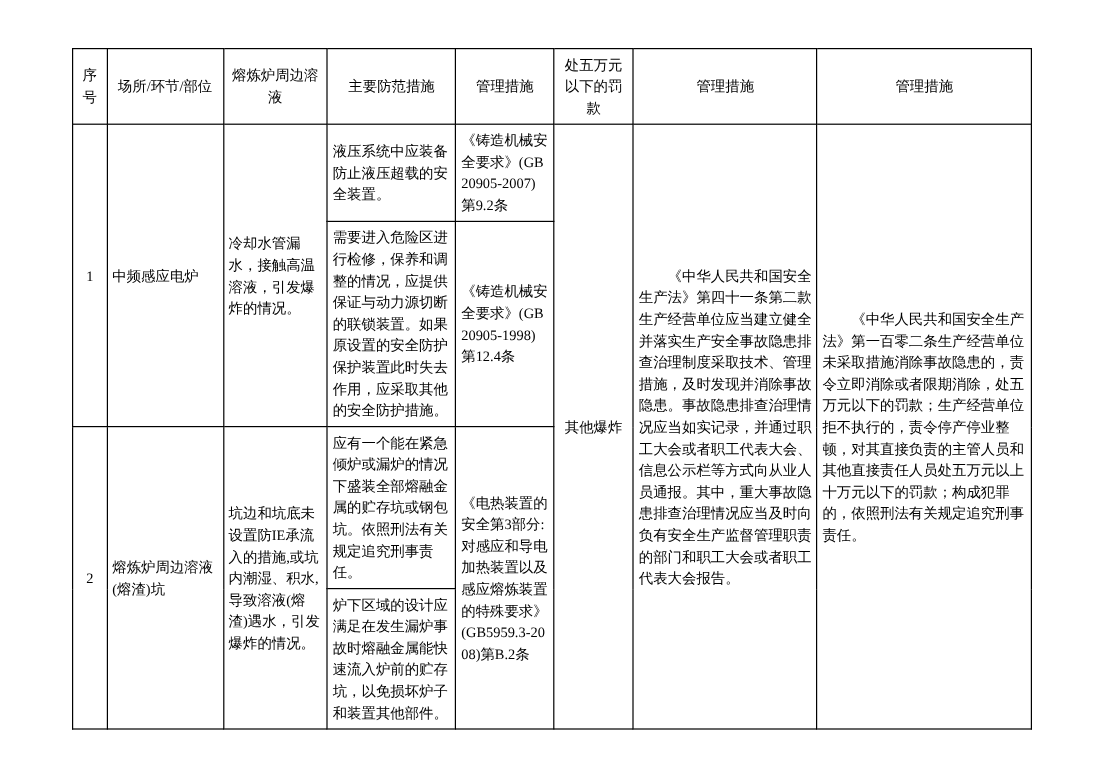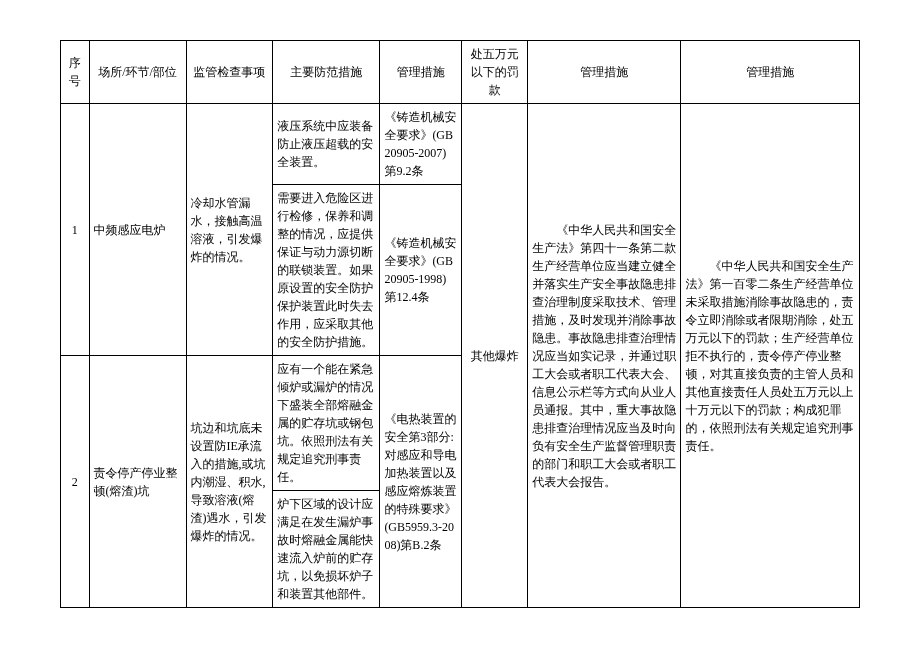--- a/index.html
+++ b/index.html
@@ -54,21 +54,21 @@
     <col class="col-meas">
     <col class="col-std">
     <col class="col-acc">
     <col class="col-law">
     <col class="col-pen">
   </colgroup>
   <thead>
     <tr>
       <th>序号</th>
       <th>场所/环节/部位</th>
-      <th>监管检查事项</th>
+      <th>熔炼炉周边溶液</th>
       <th>主要防范措施</th>
       <th>管理措施</th>
       <th>处五万元以下的罚款</th>
       <th>管理措施</th>
       <th>管理措施</th>
     </tr>
   </thead>
   <tbody>
 
     <tr>
@@ -82,21 +82,21 @@
       <td rowspan="4" class="indent">《中华人民共和国安全生产法》第一百零二条生产经营单位未采取措施消除事故隐患的，责令立即消除或者限期消除，处五万元以下的罚款；生产经营单位拒不执行的，责令停产停业整顿，对其直接负责的主管人员和其他直接责任人员处五万元以上十万元以下的罚款；构成犯罪的，依照刑法有关规定追究刑事责任。</td>
     </tr>
 
     <tr>
       <td>需要进入危险区进行检修，保养和调整的情况，应提供保证与动力源切断的联锁装置。如果原设置的安全防护保护装置此时失去作用，应采取其他的安全防护措施。</td>
       <td>《铸造机械安全要求》(GB20905-1998)第12.4条</td>
     </tr>
 
     <tr>
       <td rowspan="2" class="center">2</td>
-      <td rowspan="2">责令停产停业整顿(熔渣)坑</td>
+      <td rowspan="2">熔炼炉周边溶液(熔渣)坑</td>
       <td rowspan="2">坑边和坑底未设置防IE承流入的措施,或坑内潮湿、积水,导致溶液(熔渣)遇水，引发爆炸的情况。</td>
       <td>应有一个能在紧急倾炉或漏炉的情况下盛装全部熔融金属的贮存坑或钢包坑。依照刑法有关规定追究刑事责任。</td>
       <td rowspan="2">《电热装置的安全第3部分:对感应和导电加热装置以及感应熔炼装置的特殊要求》(GB5959.3-2008)第B.2条</td>
     </tr>
 
     <tr>
       <td>炉下区域的设计应满足在发生漏炉事故时熔融金属能快速流入炉前的贮存坑，以免损坏炉子和装置其他部件。</td>
     </tr>
   </tbody>
 </table>

